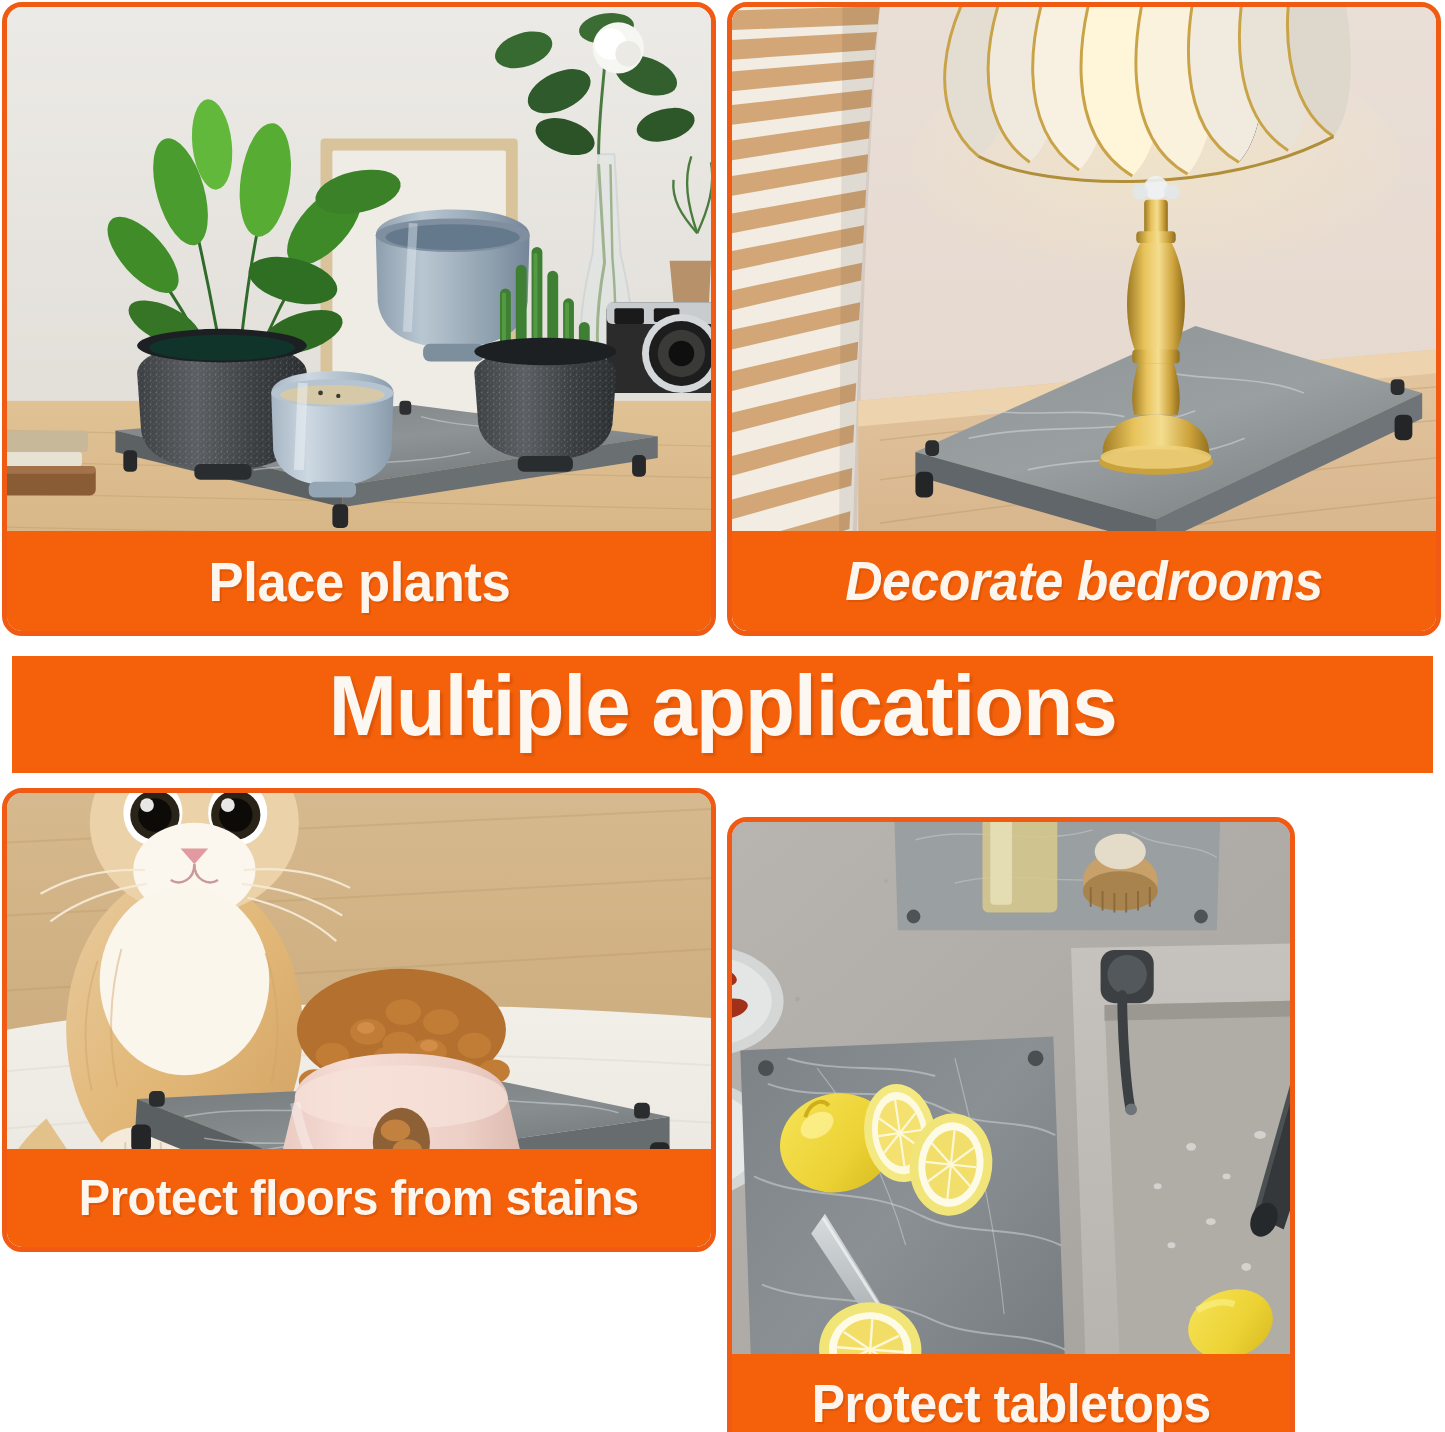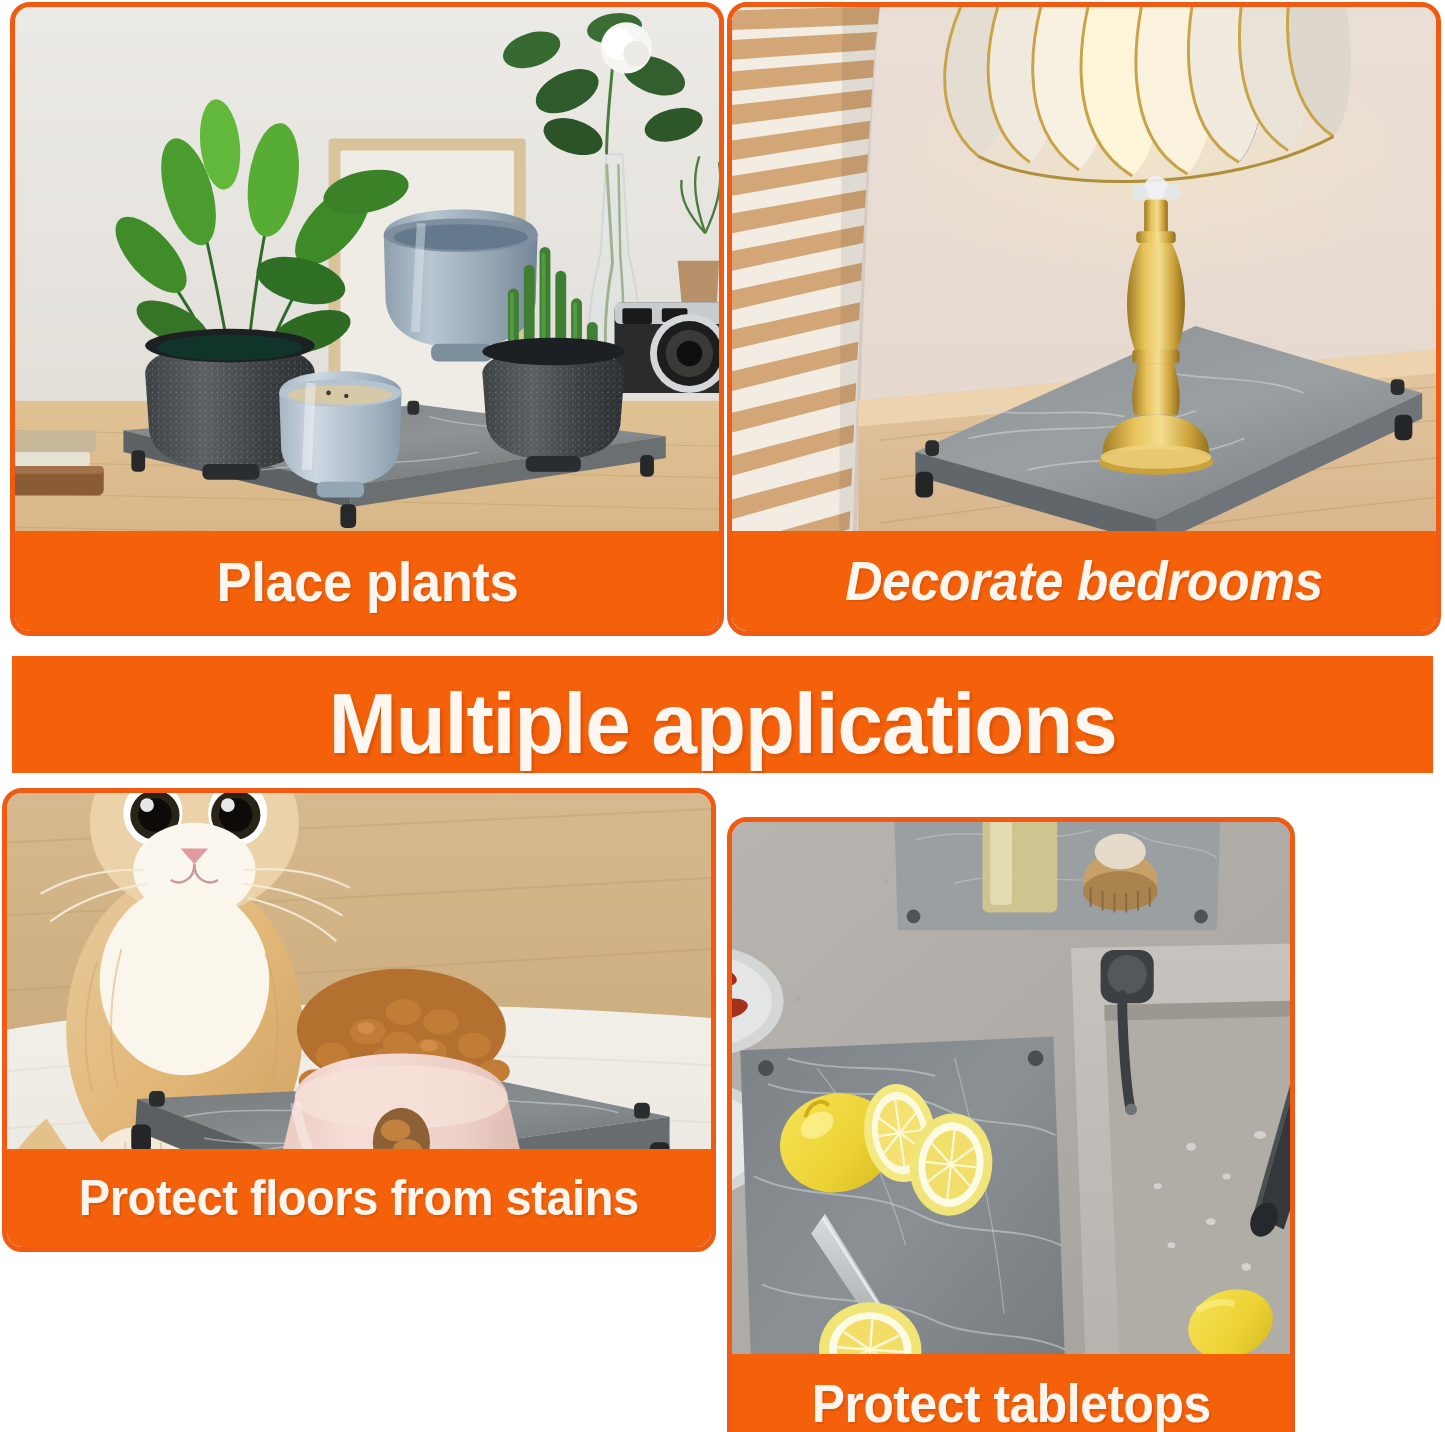--- a/index.html
+++ b/index.html
@@ -16,21 +16,21 @@
   }
 
   
   .panel {
     position: absolute;
     border: 5px solid #F05A12;
     border-radius: 20px;
     overflow: hidden;
     background: #e6e6e6;
   }
-  #panel-tl { left: 10px;   top: 2px;   width: 714px; height: 634px; text-decoration: underline; }
+  #panel-tl { left: 2px;   top: 2px;   width: 714px; height: 634px; text-decoration: underline; }
   #panel-tr { left: 727px; top: 2px;   width: 714px; height: 634px; font-style: italic; }
   #panel-bl { left: 2px;   top: 788px; width: 714px; height: 464px; }
   #panel-br { left: 727px; top: 788px; width: 568px; height: 640px; margin-top: 29px; }
 
   .photo {
     position: absolute;
     left: 0; top: 0;
     width: 100%;
     height: 100%;
     overflow: hidden;
@@ -63,21 +63,21 @@
   #cap-bl .caption-text { font-size: 50px; }
   #cap-br .caption-text { font-size: 53px; }
 
   
   #center-banner {
     position: absolute;
     left: 12px; top: 656px;
     width: 1421px; height: 117px;
     background: #F4610A;
     display: flex;
-    align-items: flex-end;
+    align-items: flex-start;
     justify-content: center;
     z-index: 6;
   }
   #center-banner .banner-text {
     color: #fdf7f2;
     font-weight: bold;
     font-size: 86px;
     letter-spacing: -1px;
     white-space: nowrap;
     transform: scaleX(0.95);

